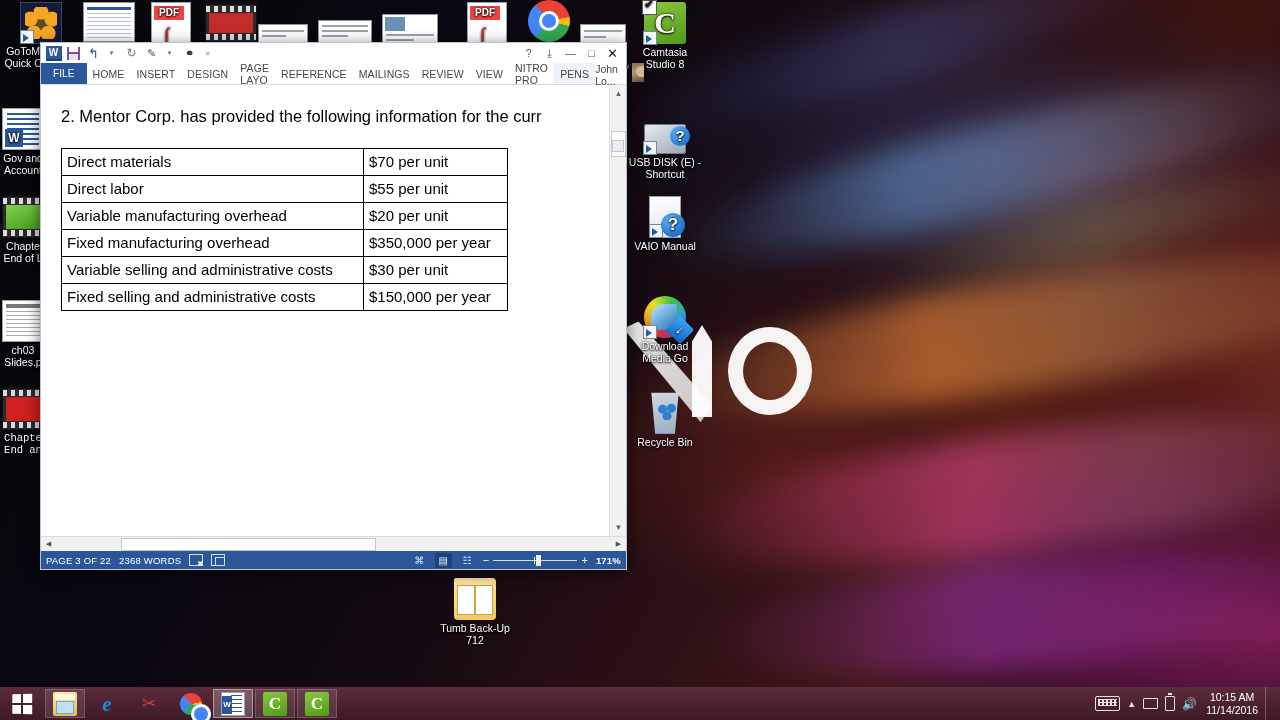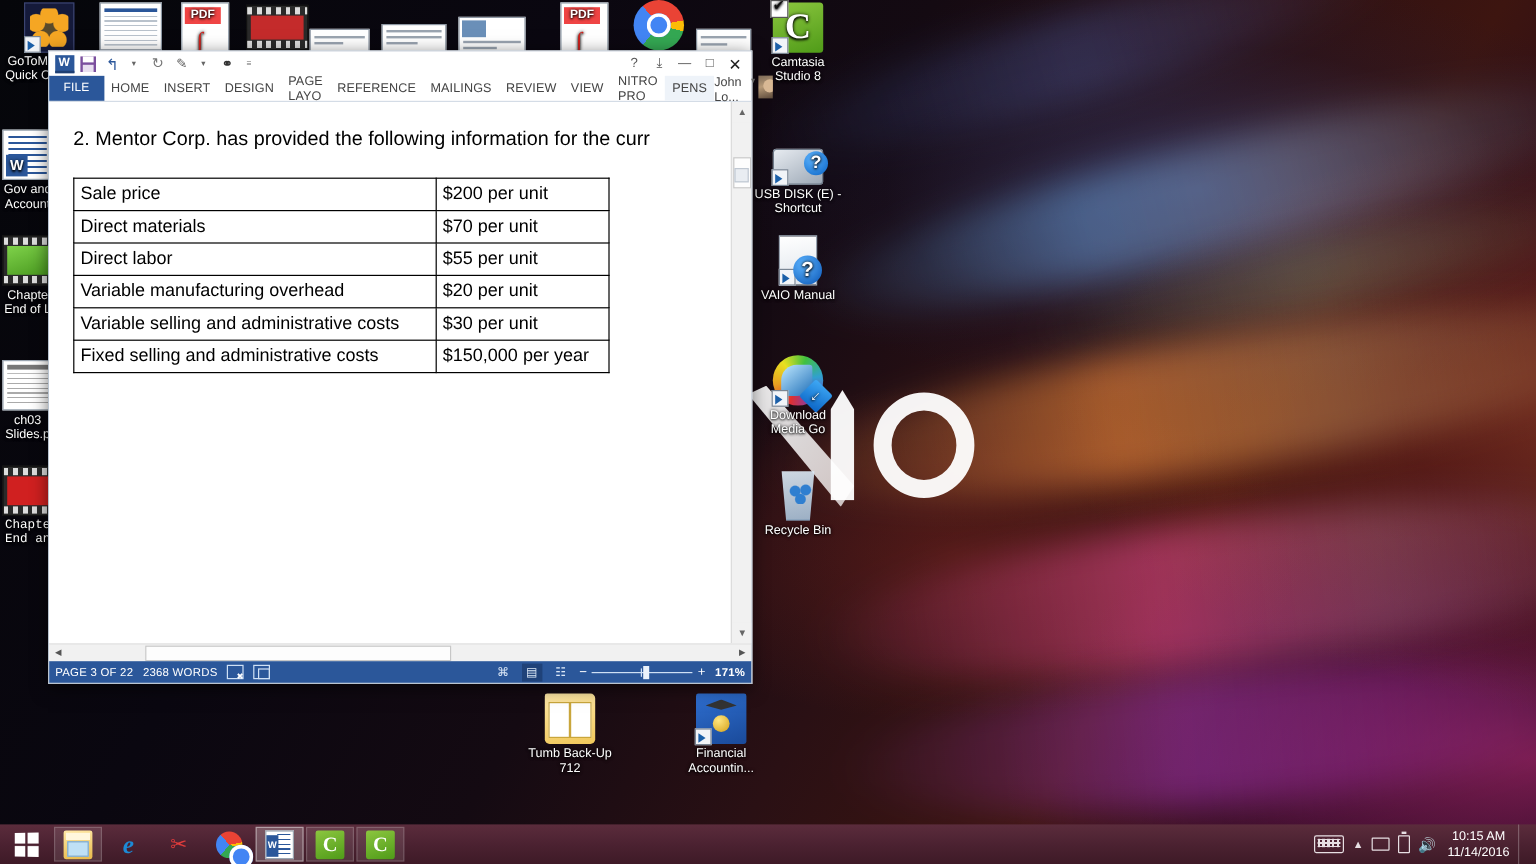--- a/index.html
+++ b/index.html
@@ -531,28 +531,20 @@
     <span class="lbl">Download Media Go</span>
   </div>
   <div class="desk-icon" style="left:628px; top:390px;">
     <div class="glyph ic-recycle" style="width:38px;height:44px;"></div>
     <span class="lbl">Recycle Bin</span>
   </div>
 
   <div class="desk-icon" style="left:438px; top:578px;">
     <div class="glyph ic-folder"></div>
     <span class="lbl">Tumb Back-Up 712</span>
-  </div>
-  <div class="desk-icon" style="left:564px; top:578px;">
-    <div class="glyph ic-book">
-      <div class="cap"></div>
-        <div class="seal"></div>
-        <div class="shortcut-arrow"></div>
-    </div>
-    <span class="lbl">Financial Accountin...</span>
   </div>
 
   <div id="word-window">
 
     <div id="word-titlebar">
       <div class="qat">
         <div class="qat-btn">
             <span class="word-logo">W</span>
           </div>
         <div class="qat-btn">
@@ -594,34 +586,34 @@
       </div>
     </div>
 
     <div id="word-body">
       <div id="page-surface">
         <div id="doc-page">
           <div id="q-line">2. Mentor Corp. has provided the following information for the curr</div>
           <table class="doc-table">
             <tbody>
               <tr>
-                <td class="lbl">Sale price</td>
-                <td class="val">$200 per unit</td>
-              </tr>
-              <tr>
                 <td class="lbl">Direct materials</td>
                 <td class="val">$70 per unit</td>
               </tr>
               <tr>
                 <td class="lbl">Direct labor</td>
                 <td class="val">$55 per unit</td>
               </tr>
               <tr>
                 <td class="lbl">Variable manufacturing overhead</td>
                 <td class="val">$20 per unit</td>
+              </tr>
+              <tr>
+                <td class="lbl">Fixed manufacturing overhead</td>
+                <td class="val">$350,000 per year</td>
               </tr>
               <tr>
                 <td class="lbl">Variable selling and administrative costs</td>
                 <td class="val">$30 per unit</td>
               </tr>
               <tr>
                 <td class="lbl">Fixed selling and administrative costs</td>
                 <td class="val">$150,000 per year</td>
               </tr>
             </tbody>

